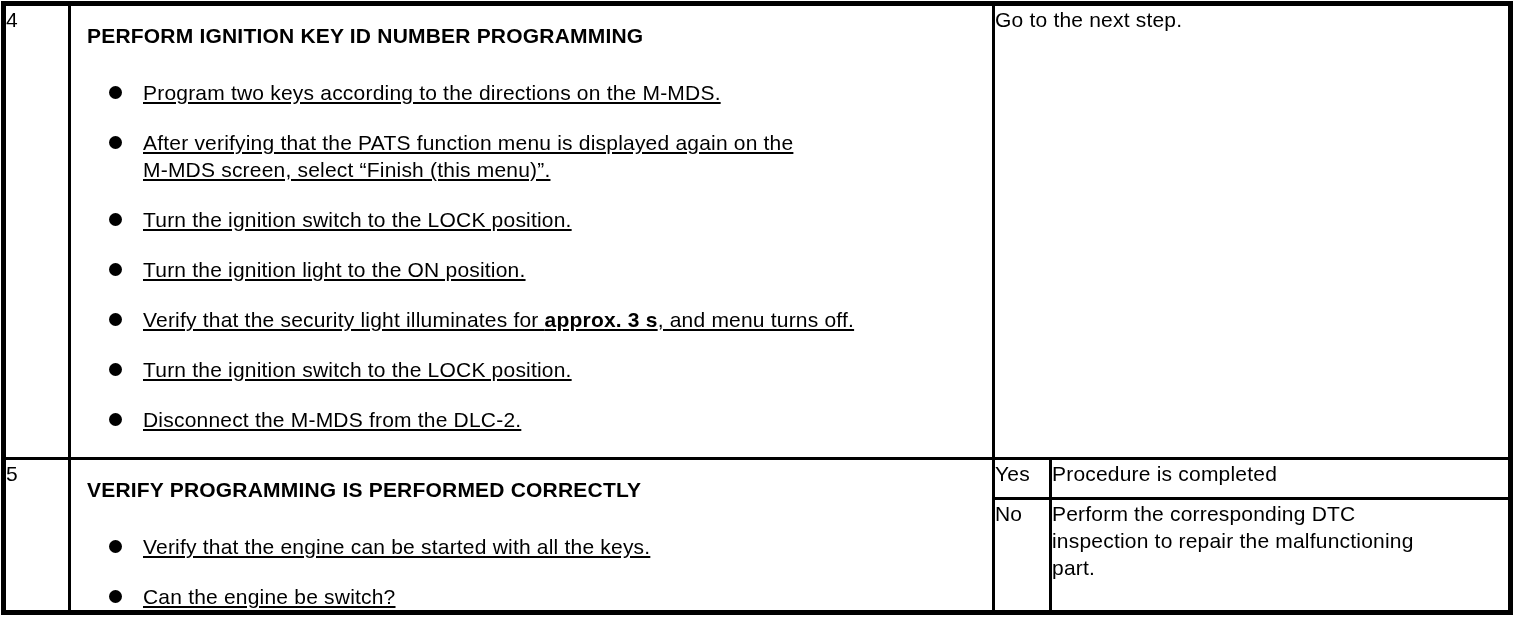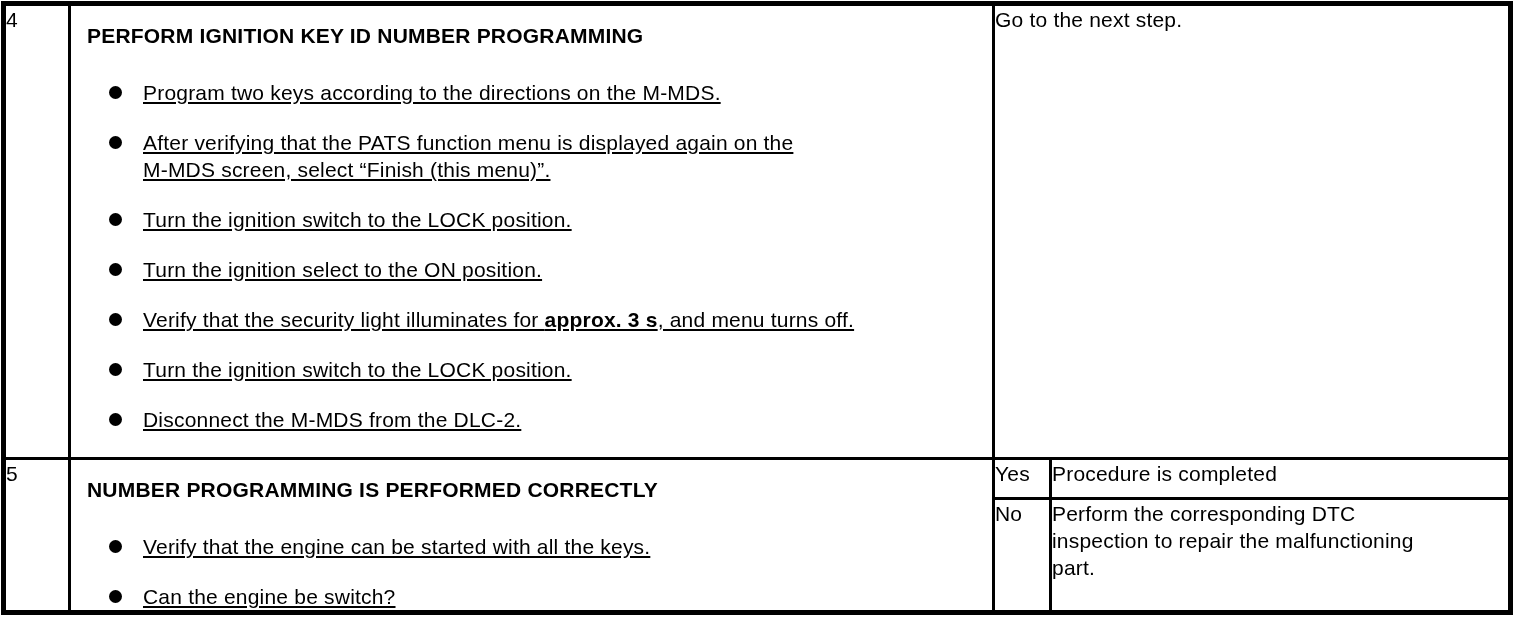--- a/index.html
+++ b/index.html
@@ -119,42 +119,42 @@
             <span class="dot"></span>
             <span class="btext pre-line">After verifying that the PATS function menu is displayed again on the
 M-MDS screen, select “Finish (this menu)”.</span>
           </li>
           <li>
             <span class="dot"></span>
             <span class="btext">Turn the ignition switch to the LOCK position.</span>
           </li>
           <li>
             <span class="dot"></span>
-            <span class="btext">Turn the ignition select to the ON position.</span>
+            <span class="btext">Turn the ignition light to the ON position.</span>
           </li>
           <li>
             <span class="dot"></span>
             <span class="btext"><span>Verify that the security light illuminates for </span><span class="bold-seg">approx. 3 s</span><span>, and menu turns off.</span></span>
           </li>
           <li>
             <span class="dot"></span>
             <span class="btext">Turn the ignition switch to the LOCK position.</span>
           </li>
           <li>
             <span class="dot"></span>
             <span class="btext">Disconnect the M-MDS from the DLC-2.</span>
           </li>
         </ul>
       </td>
       <td class="action" colspan="2">Go to the next step.</td>
     </tr>
     <tr style="height:40px">
       <td class="step" rowspan="2">5</td>
       <td class="inst" rowspan="2">
-        <div class="title">NUMBER PROGRAMMING IS PERFORMED CORRECTLY</div>
+        <div class="title">VERIFY PROGRAMMING IS PERFORMED CORRECTLY</div>
         <ul class="bullets">
           <li>
             <span class="dot"></span>
             <span class="btext">Verify that the engine can be started with all the keys.</span>
           </li>
           <li>
             <span class="dot"></span>
             <span class="btext">Can the engine be switch?</span>
           </li>
         </ul>

